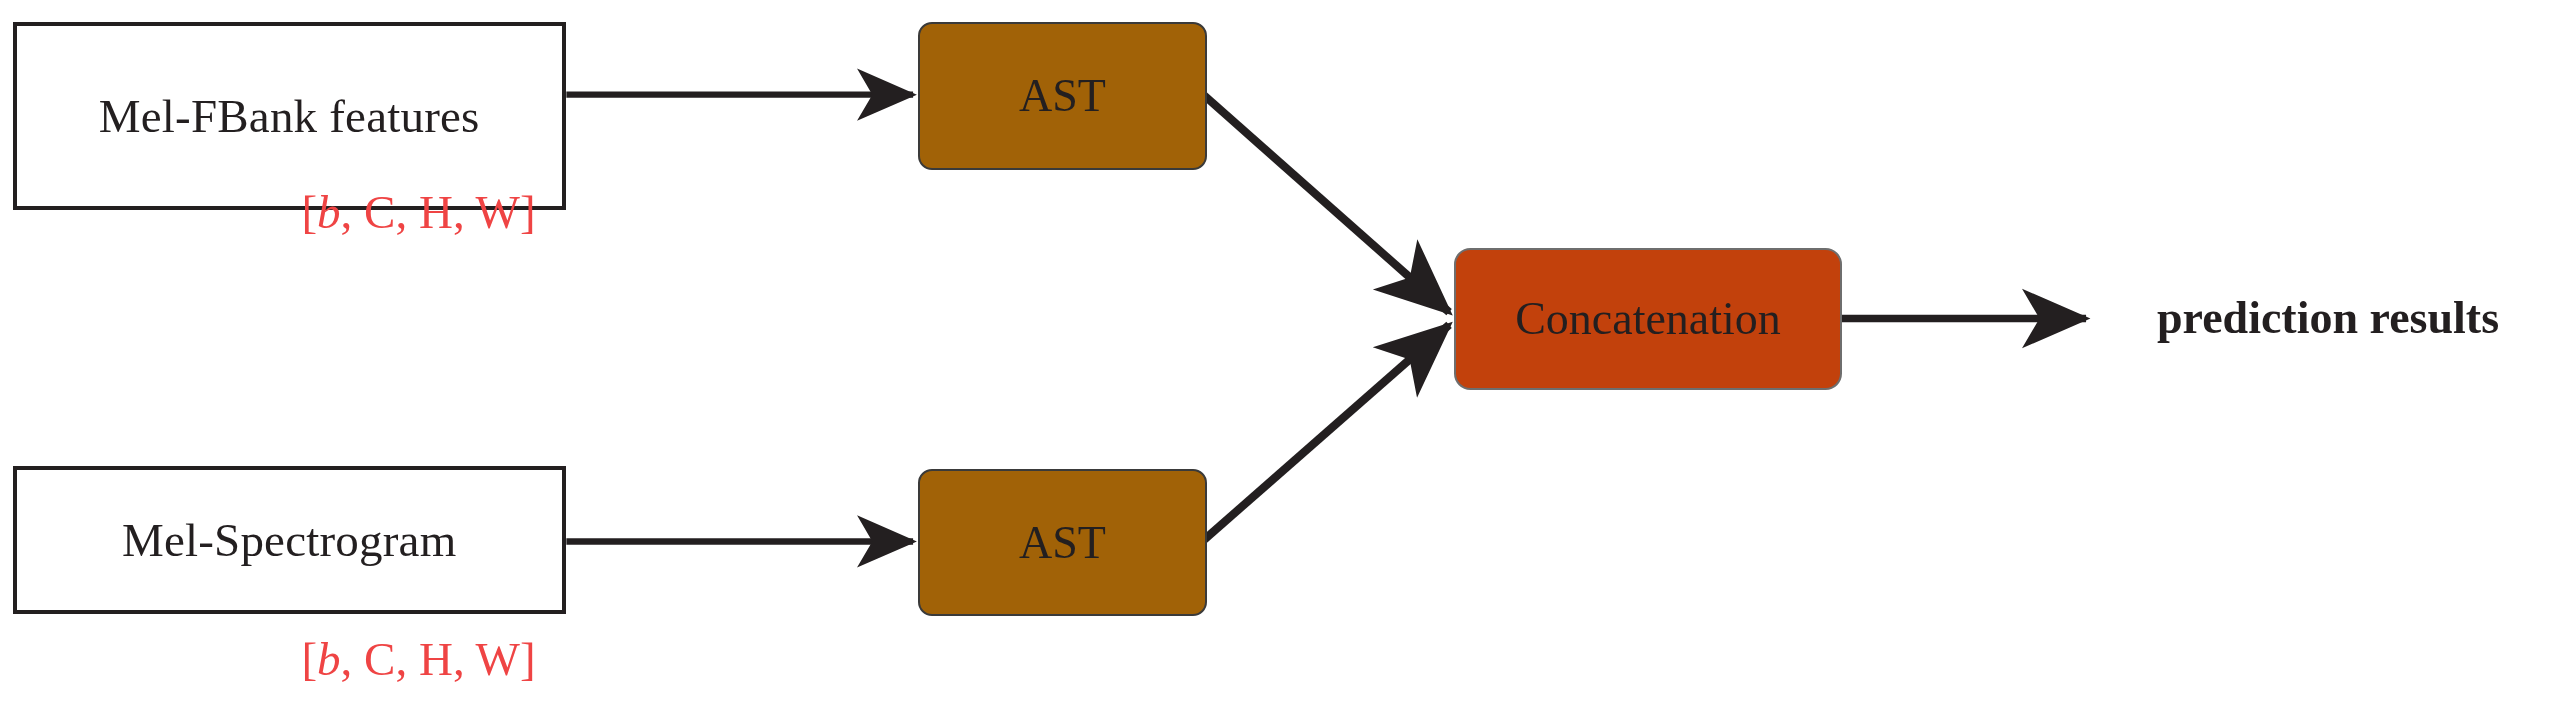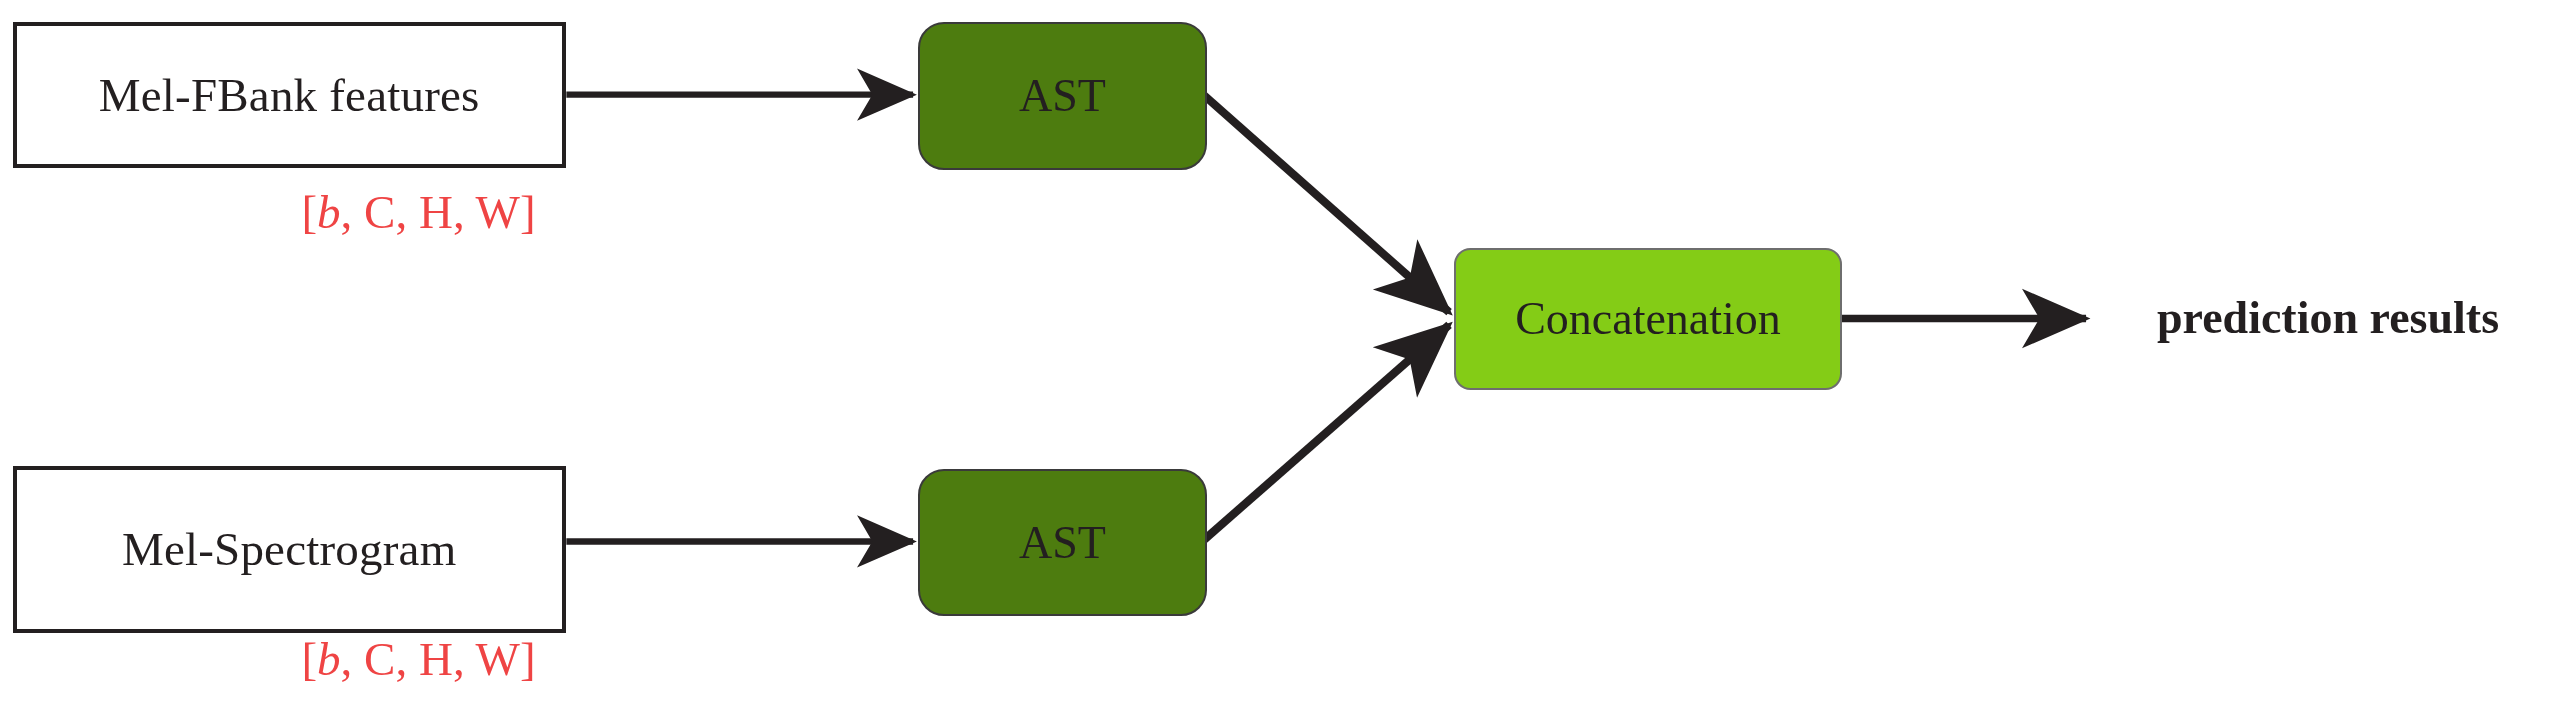--- a/index.html
+++ b/index.html
@@ -33,40 +33,40 @@
     color: #231f20;
     letter-spacing: 0.2px;
     white-space: nowrap;
   }
 
   
   .box-round {
     position: absolute;
     box-sizing: border-box;
     border: 2.7px solid #3a3a3a;
-    border-radius: 26px;
-    background: #4d7c0f;
+    border-radius: 14px;
+    background: #a16207;
     display: flex;
     align-items: center;
     justify-content: center;
   }
   .box-round .box-label {
     font-size: 46px;
     line-height: 1;
     color: #231f20;
     white-space: nowrap;
   }
 
   
   .box-fill {
     position: absolute;
     box-sizing: border-box;
     border: 2.7px solid #6e6e6e;
     border-radius: 16.4px;
-    background: #84cc16;
+    background: #c2410c;
     display: flex;
     align-items: center;
     justify-content: center;
   }
   .box-fill .box-label {
     font-size: 46px;
     line-height: 1;
     color: #231f20;
     white-space: nowrap;
   }
@@ -121,28 +121,28 @@
 
     <line x1="622" y1="595" x2="1003" y2="595" stroke="#231f20" stroke-width="7" marker-end="url(#ah)"></line>
 
     <line x1="1323" y1="105" x2="1592" y2="343" stroke="#231f20" stroke-width="9" marker-end="url(#ah)"></line>
 
     <line x1="1323" y1="593" x2="1592" y2="357" stroke="#231f20" stroke-width="9" marker-end="url(#ah)"></line>
 
     <line x1="2022" y1="350" x2="2292" y2="350" stroke="#231f20" stroke-width="8" marker-end="url(#ah)"></line>
   </svg>
 
-  <div class="box-square" style="left:12.7px; top:22px; width:553px; height:146px;">
+  <div class="box-square" style="left:12.7px; top:22px; width:553px; height:188px;">
     <span class="box-label">Mel-FBank features</span>
   </div>
   <div class="shape-caption" style="left:253px; top:189px; width:331px;">
     <span>[</span><span class="var-italic">b</span><span>, C, H, W]</span>
   </div>
 
-  <div class="box-square" style="left:12.7px; top:466px; width:553px; height:167px;">
+  <div class="box-square" style="left:12.7px; top:466px; width:553px; height:148px;">
     <span class="box-label">Mel-Spectrogram</span>
   </div>
   <div class="shape-caption" style="left:253px; top:636px; width:331px;">
     <span>[</span><span class="var-italic">b</span><span>, C, H, W]</span>
   </div>
 
   <div class="box-round" style="left:918px; top:22px; width:289px; height:148px;">
     <span class="box-label">AST</span>
   </div>
 

